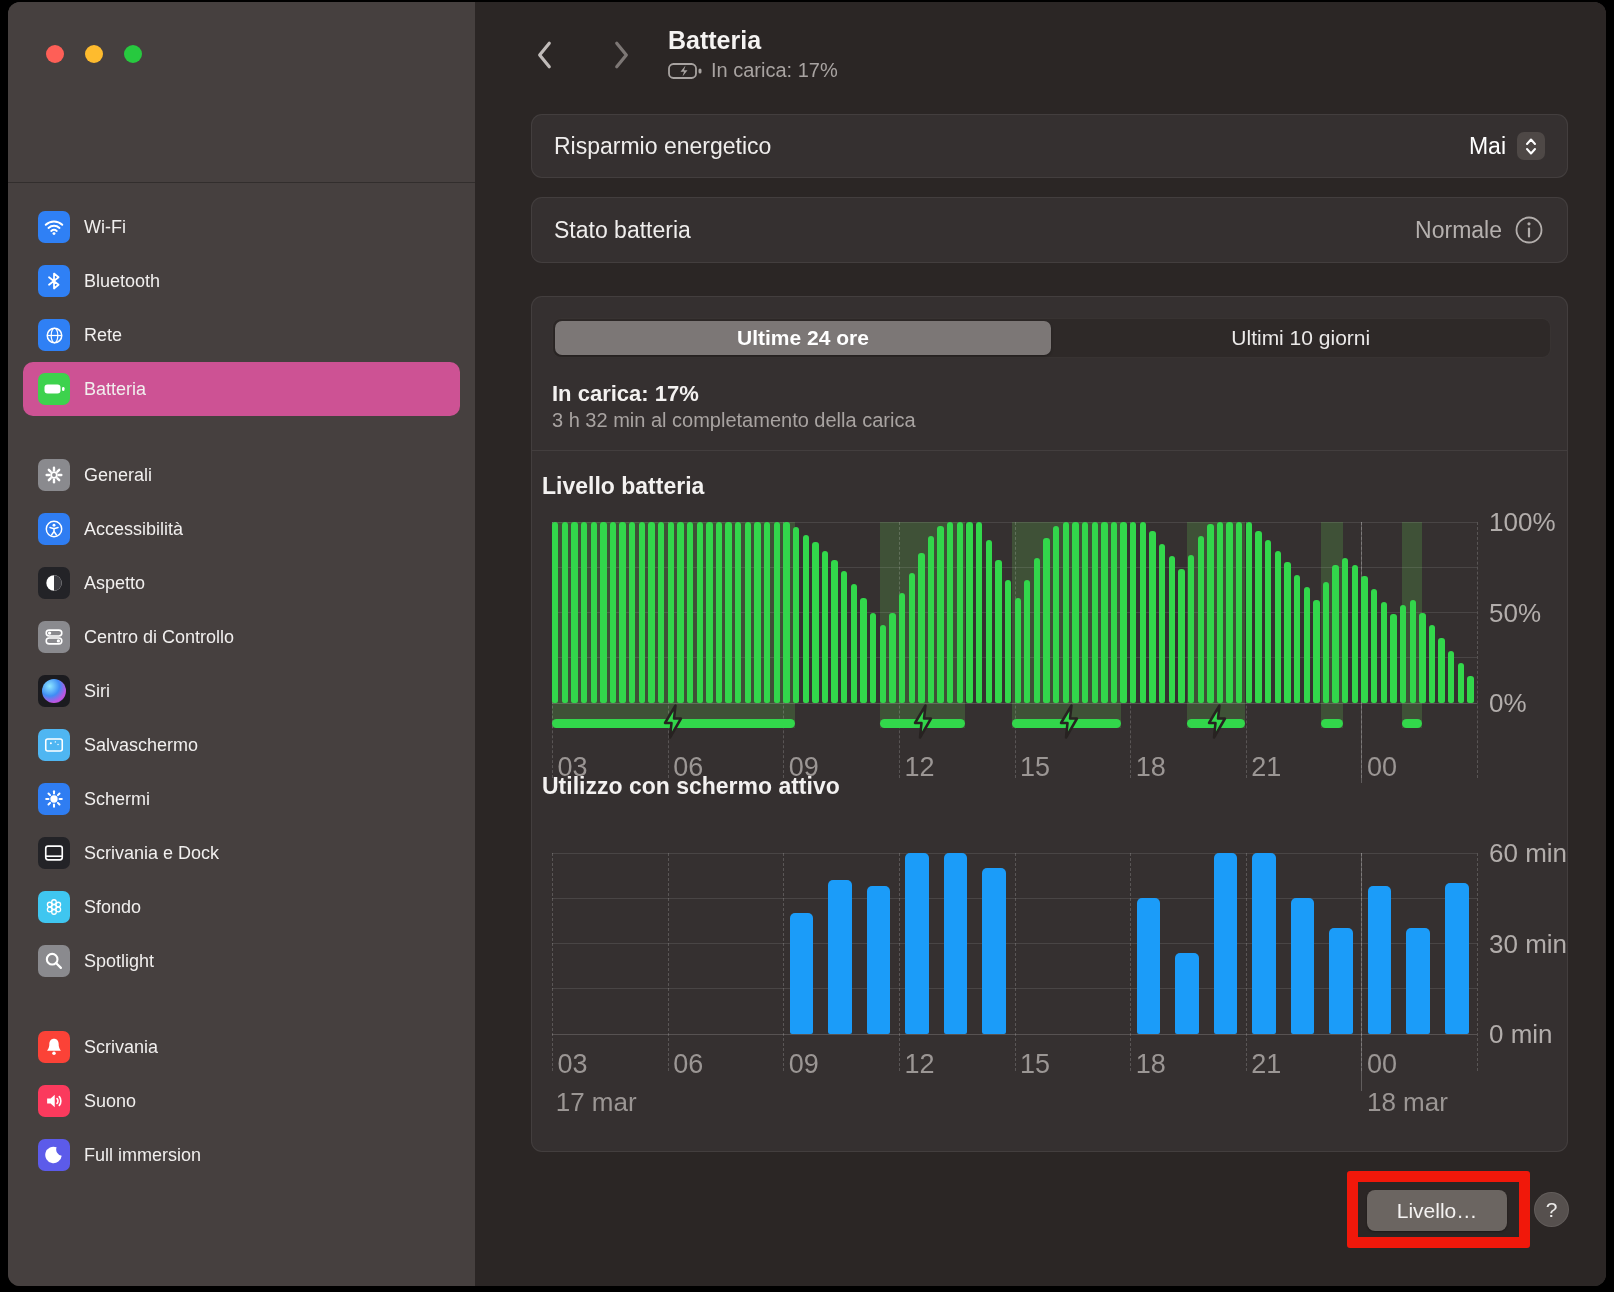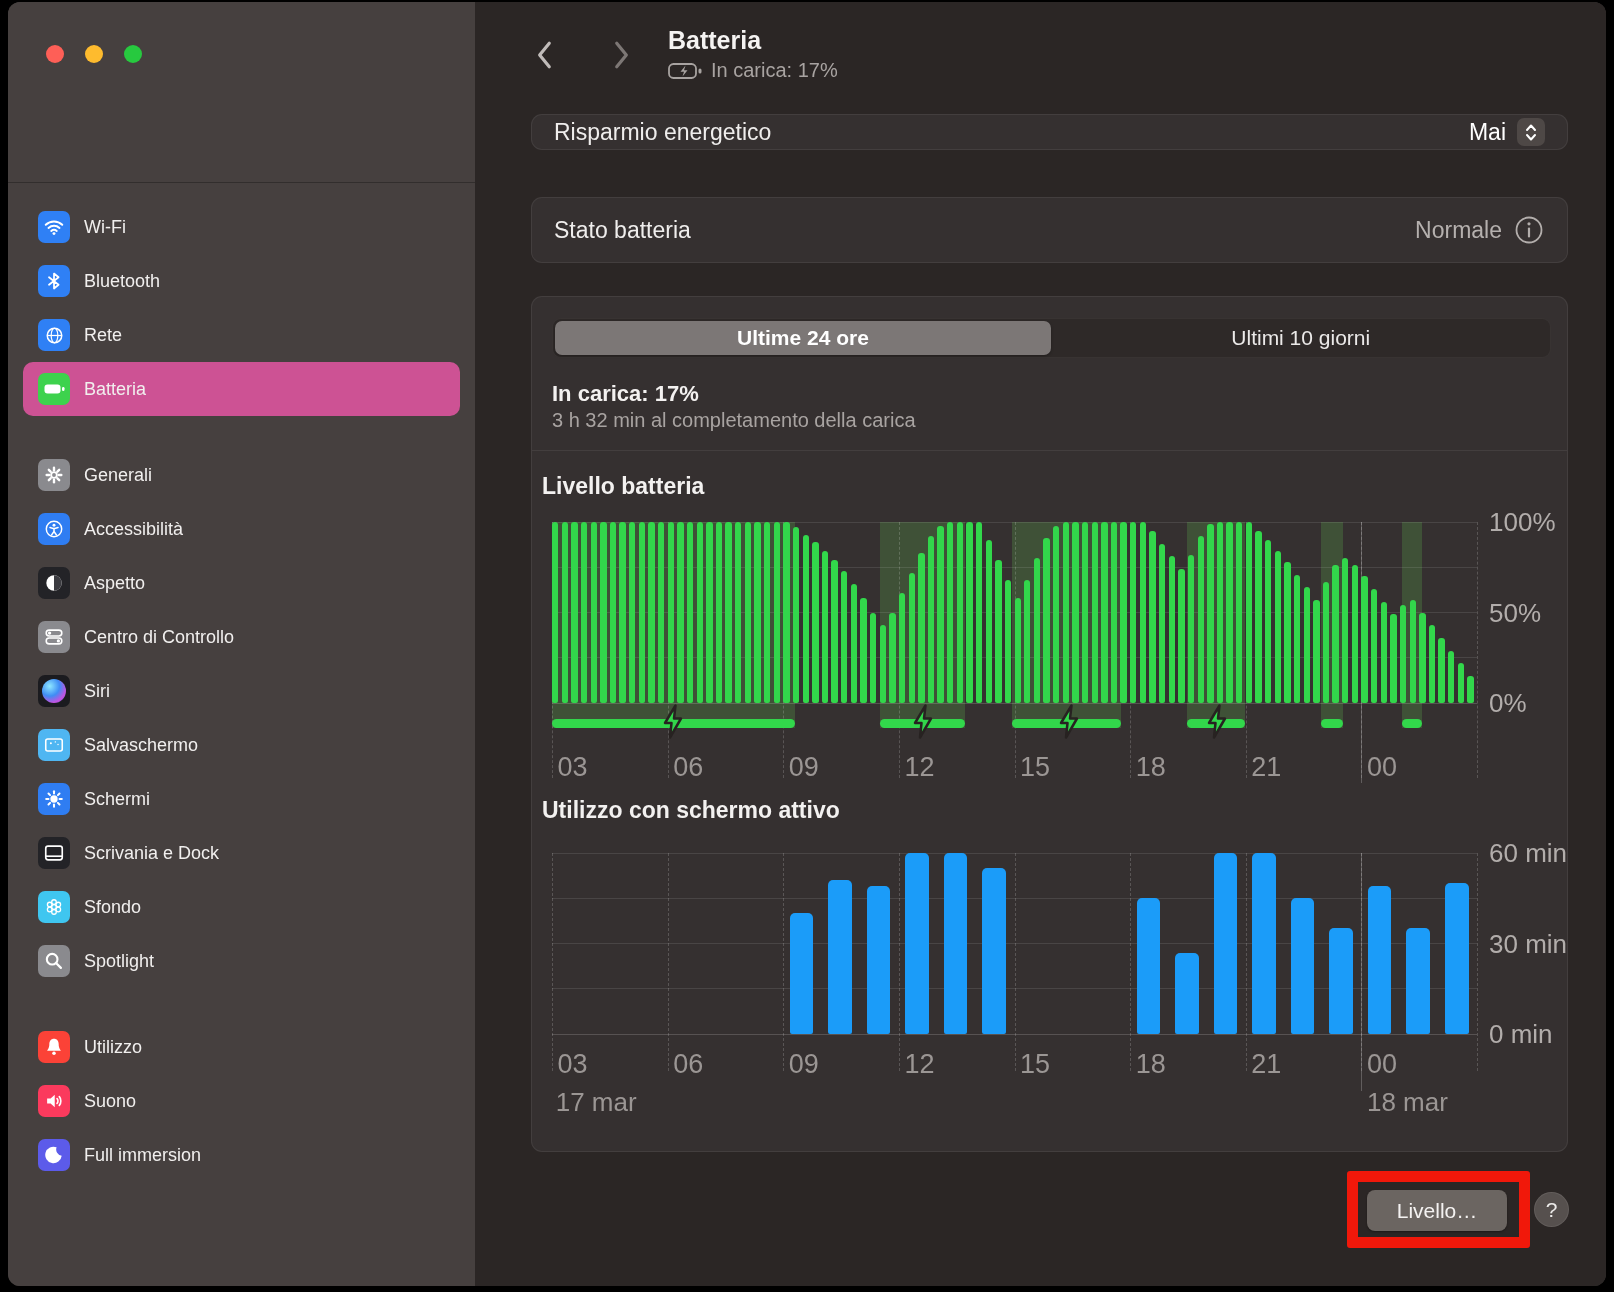--- a/index.html
+++ b/index.html
@@ -250,21 +250,21 @@
             </div>
           </div>
           <div class="nav-group">
             <div class="nav-item">
               <span class="nav-icon" style="background: rgb(251, 66, 55);">
                 <svg width="22" height="22" viewBox="0 0 24 24" fill="none">
                   <path d="M12 3 C8.9 3 6.9 5.4 6.9 8.8 C6.9 13.2 5.2 14.8 4.5 16 L19.5 16 C18.8 14.8 17.1 13.2 17.1 8.8 C17.1 5.4 15.1 3 12 3 Z" fill="#fff"></path>
                   <circle cx="12" cy="18.8" r="1.9" fill="#fff"></circle>
                 </svg>
               </span>
-              <span class="nav-label">Utilizzo</span>
+              <span class="nav-label">Scrivania</span>
             </div>
             <div class="nav-item">
               <span class="nav-icon" style="background: rgb(251, 58, 93);">
                 <svg width="22" height="22" viewBox="0 0 24 24" fill="none">
                   <path d="M4.5 9.2 L8.3 9.2 L12.8 5.2 L12.8 18.8 L8.3 14.8 L4.5 14.8 Z" fill="#fff"></path>
                   <path d="M15.3 9.3 C16.6 10.7 16.6 13.3 15.3 14.7" stroke="#fff" stroke-width="1.8" stroke-linecap="round"></path>
                   <path d="M17.8 7.2 C20 9.7 20 14.3 17.8 16.8" stroke="#fff" stroke-width="1.8" stroke-linecap="round"></path>
                 </svg>
               </span>
               <span class="nav-label">Suono</span>
@@ -299,21 +299,21 @@
         <span style="display:flex">
           <svg width="34" height="18" viewBox="0 0 34 18" fill="none">
             <rect x="1" y="2" width="27" height="14" rx="4.5" stroke="#a8a3a1" stroke-width="1.8"></rect>
             <rect x="30.5" y="6.5" width="3" height="5" rx="1.5" fill="#a8a3a1"></rect>
             <path d="M17.5 3.5 L12.5 9.7 L16 9.7 L14.5 14.5 L19.5 8.3 L16 8.3 Z" fill="#a8a3a1"></path>
           </svg>
         </span>
         <span>In carica: 17%</span>
       </div>
 
-      <div class="card row-card" style="top:112px;height:36px">
+      <div class="card row-card" style="top:112px;height:64px">
         <span class="row-label">Risparmio energetico</span>
         <span class="row-value">
           <span class="value-text">Mai</span>
           <span class="stepper">
             <svg width="12" height="19" viewBox="0 0 12 19" fill="none">
               <path d="M2 7 L6 2.5 L10 7" stroke="#fff" stroke-width="2" stroke-linecap="round" stroke-linejoin="round"></path>
               <path d="M2 12 L6 16.5 L10 12" stroke="#fff" stroke-width="2" stroke-linecap="round" stroke-linejoin="round"></path>
             </svg>
           </span>
         </span>
@@ -489,21 +489,21 @@
                 <path d="M13.5 1.5 L3 19 L9.5 19 L8 33.5 L19 14.5 L12 14.5 Z" fill="#32d74b" stroke="#272221" stroke-width="2.5" stroke-linejoin="round"></path>
               </svg></div>
             <div class="dash" style="left: 68.6%; width: 6.3%;"></div>
             <div class="bolt" style="left: calc(71.9% - 11px);"><svg width="22" height="35" viewBox="0 0 22 35">
                 <path d="M13.5 1.5 L3 19 L9.5 19 L8 33.5 L19 14.5 L12 14.5 Z" fill="#32d74b" stroke="#272221" stroke-width="2.5" stroke-linejoin="round"></path>
               </svg></div>
             <div class="dash" style="left: 83.1%; width: 2.4%;"></div>
             <div class="dash" style="left: 91.9%; width: 2.2%;"></div>
           </div>
 
-        <div class="chart-title" style="top:500px">Utilizzo con schermo attivo</div>
+        <div class="chart-title" style="top:476px">Utilizzo con schermo attivo</div>
         <div class="plot" style="top:556px">
             <div class="hline base" style="top: 180.5px;"></div>
             <div class="hline" style="top: 135.25px;"></div>
             <div class="hline" style="top: 90px;"></div>
             <div class="hline" style="top: 44.75px;"></div>
             <div class="hline" style="top: -0.5px;"></div>
             <div class="vline" style="left: 0%; height: 218px;"></div>
             <div class="vline" style="left: 12.5%; height: 218px;"></div>
             <div class="vline" style="left: 25%; height: 218px;"></div>
             <div class="vline" style="left: 37.5%; height: 218px;"></div>

